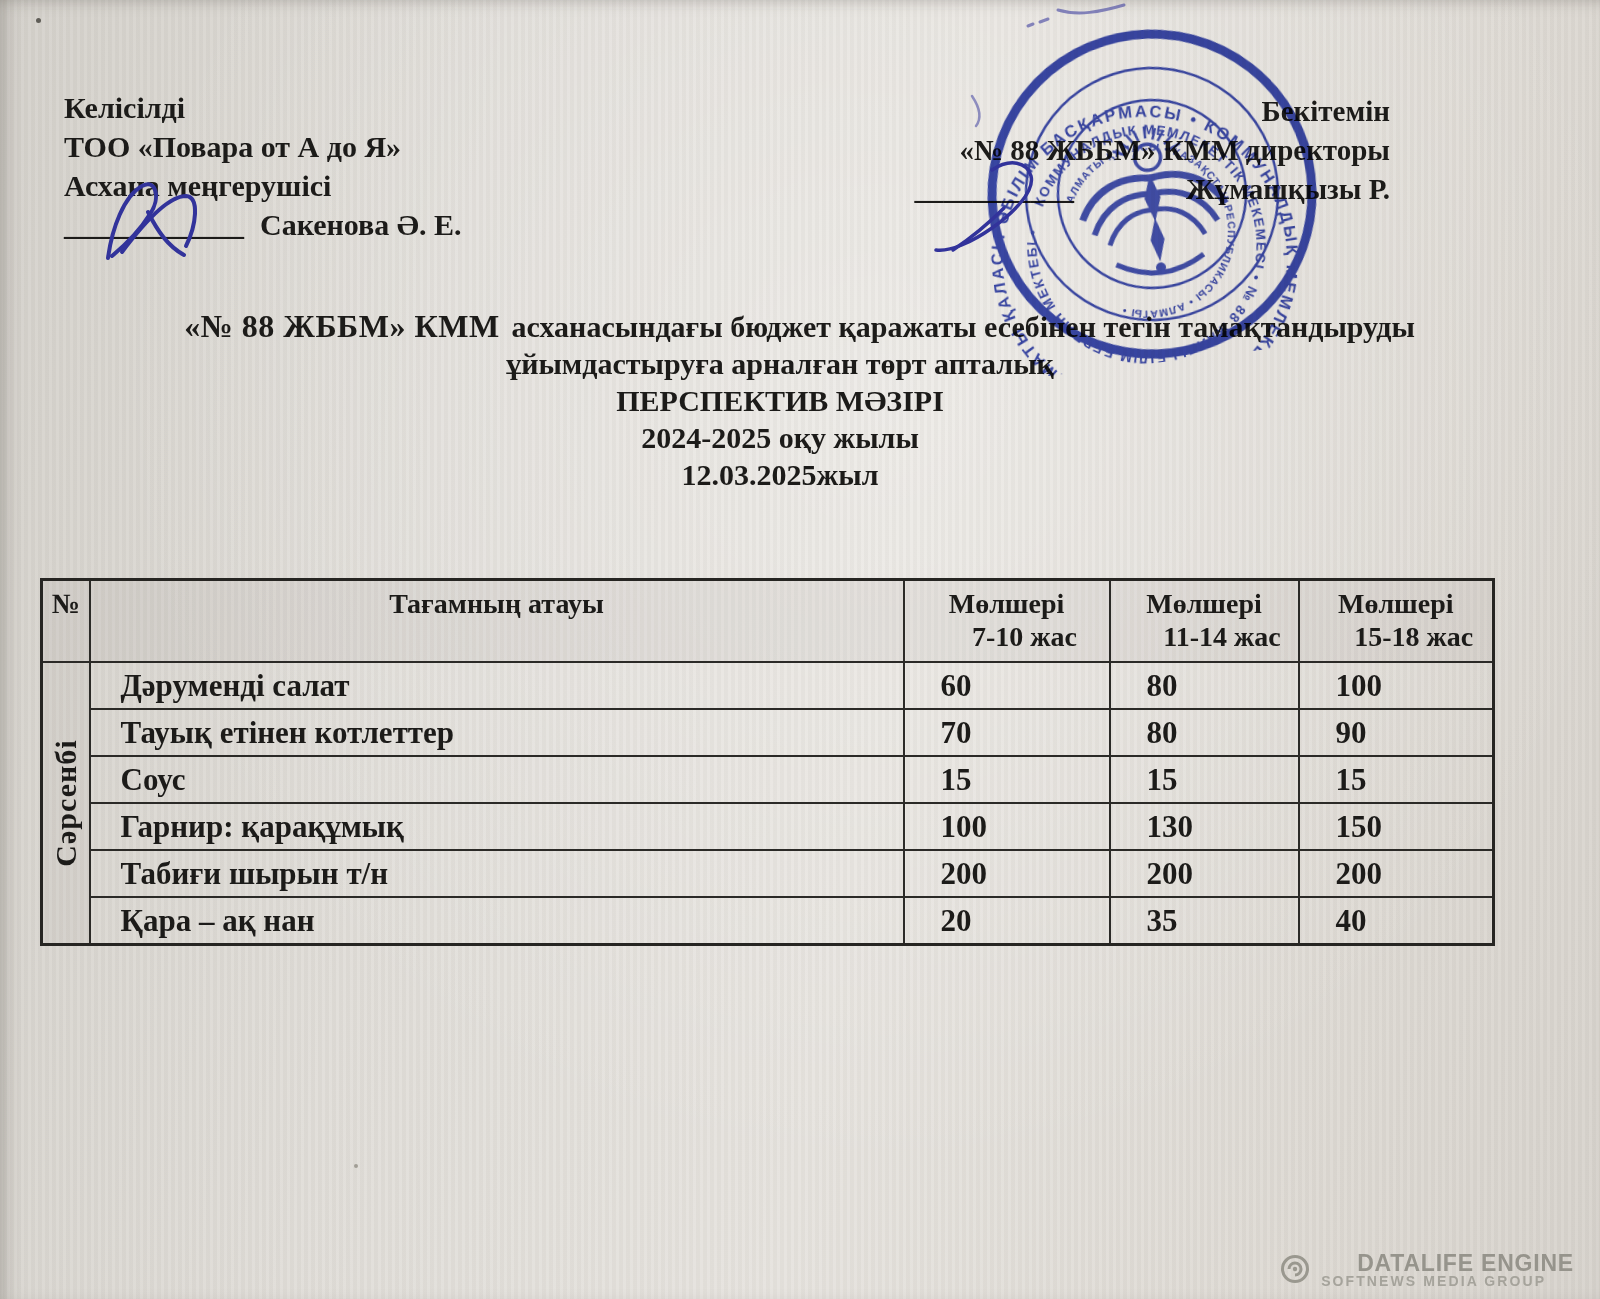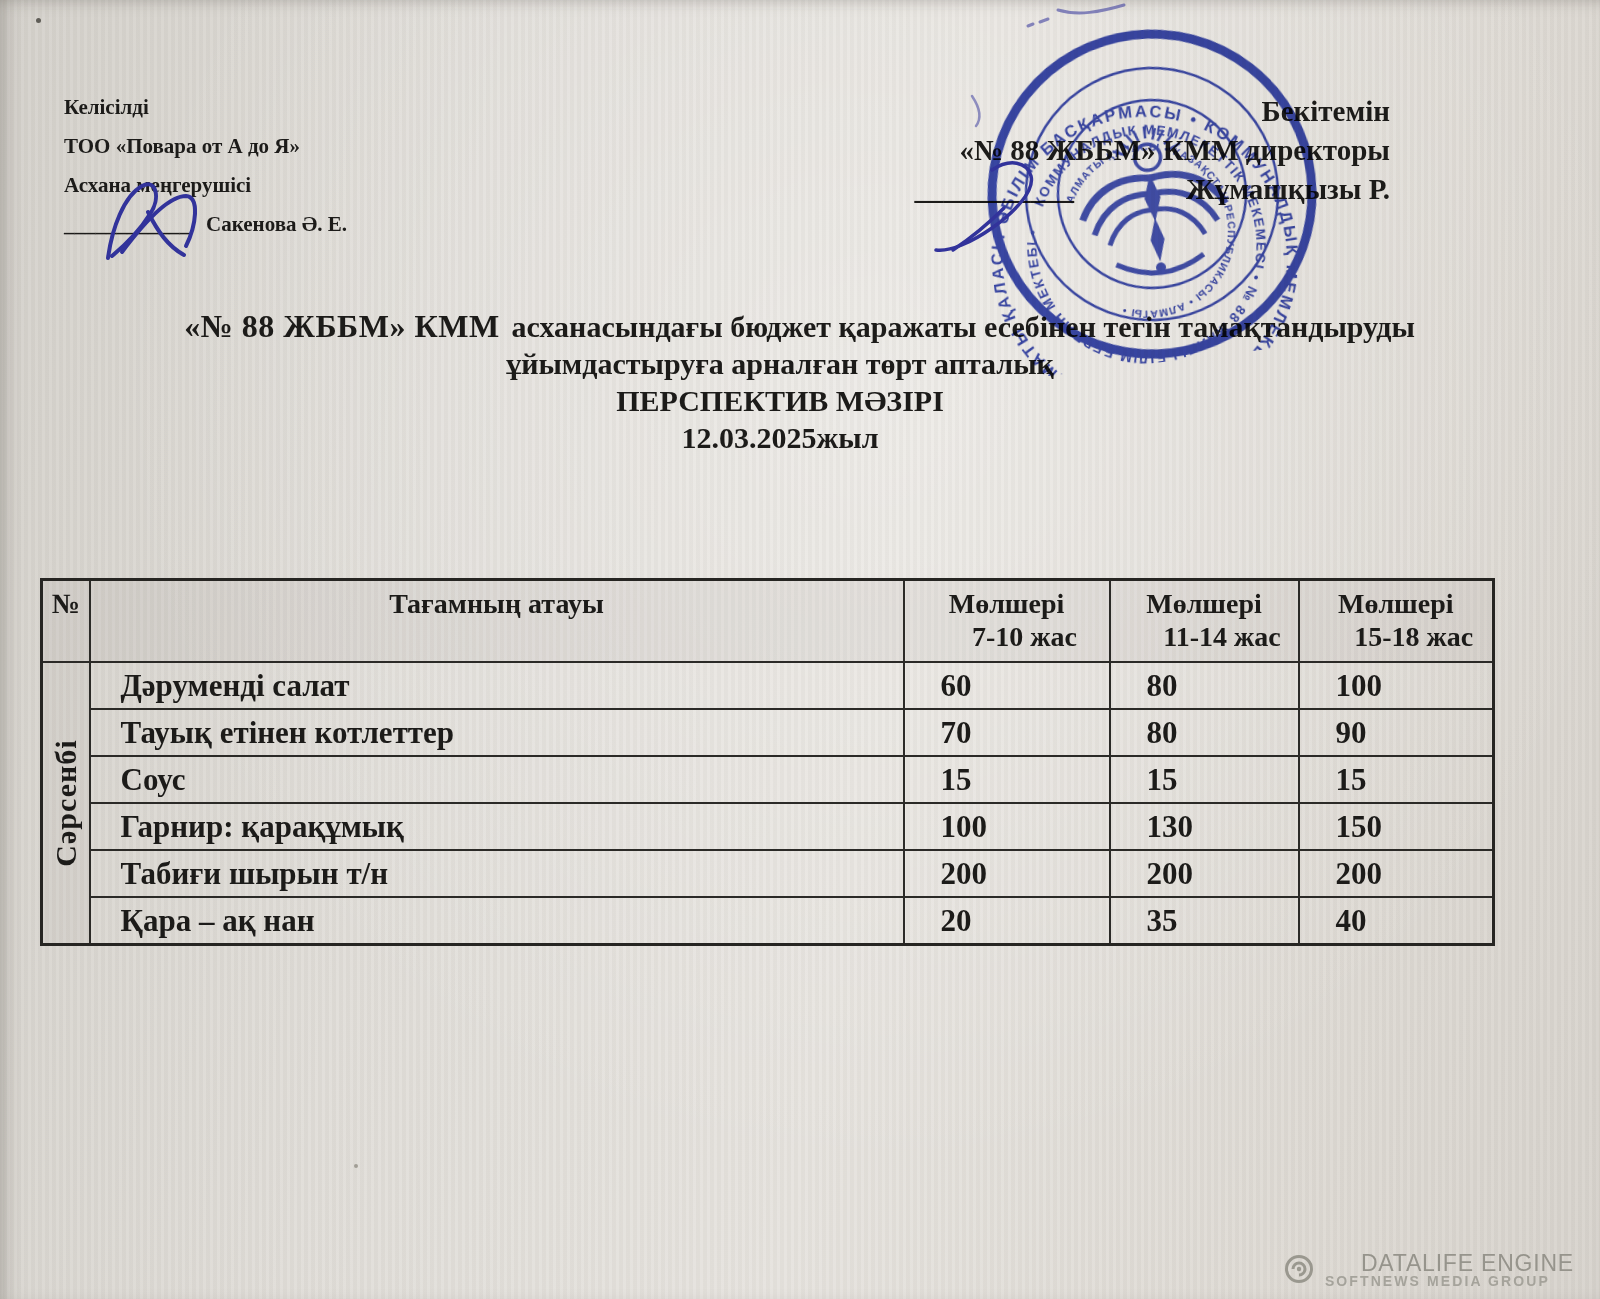--- a/index.html
+++ b/index.html
@@ -11,21 +11,21 @@
       radial-gradient(ellipse at 55% 30%, rgba(255,255,255,.30), rgba(255,255,255,0) 62%),
       linear-gradient(100deg,#d4d1cb 0%,#e0ddd8 28%,#e6e3de 55%,#ddd9d3 84%,#d7d3cd 100%);
     box-shadow: inset 14px 0 20px -12px rgba(90,85,78,.40), inset 0 10px 16px -10px rgba(90,85,78,.28);
     font-family:"Liberation Serif","DejaVu Serif",serif;
     font-weight:700;color:#1c1b19;
   }
   .speck{position:absolute;border-radius:50%;}
   .speck1{left:36px;top:18px;width:5px;height:5px;background:#5f5d57;}
   .speck2{left:354px;top:1164px;width:4px;height:4px;background:#8d8a80;opacity:.75;}
 
-  .approve-left{position:absolute;left:64px;top:88px;font-size:21px;line-height:39px;white-space:nowrap;}
+  .approve-left{position:absolute;left:64px;top:88px;font-size:30px;line-height:39px;white-space:nowrap;}
   .approve-right{position:absolute;right:210px;top:92px;font-size:29px;line-height:39px;text-align:right;white-space:nowrap;}
   .gap-s{display:inline-block;width:16px;}
   .gap-l{display:inline-block;width:112px;}
 
   .heading{position:absolute;left:0;top:308px;width:1560px;text-align:center;font-size:30px;line-height:37px;}
   .heading .h-strong{font-size:32px;letter-spacing:.5px;margin-right:12px;margin-left:39px;}
 
   table.menu{position:absolute;left:40px;top:578px;width:1452px;border-collapse:collapse;table-layout:fixed;}
   table.menu td{border:2px solid #2b2a27;overflow:hidden;}
   table.menu{border:3px solid #262522;}
@@ -36,21 +36,21 @@
   td.num{padding-left:36px;}
   td.daycell{position:relative;background:rgba(110,106,98,.05);}
   .daylabel{position:absolute;left:50%;top:50%;transform:translate(-50%,-50%) rotate(-90deg);font-size:30px;letter-spacing:1px;white-space:nowrap;}
 
   .stamp{position:absolute;left:984px;top:26px;width:336px;height:336px;mix-blend-mode:multiply;opacity:.92;transform:rotate(-7deg);filter:blur(.3px);}
   .stamp text{font-family:"Liberation Sans","DejaVu Sans",sans-serif;font-weight:700;}
 
   .sigs{position:absolute;left:0;top:0;width:1600px;height:1299px;pointer-events:none;}
 
   .watermark{position:absolute;right:26px;bottom:12px;display:flex;align-items:center;gap:9px;font-family:"Liberation Sans","DejaVu Sans",sans-serif;}
-  .wm-title{font-size:23px;font-weight:400;letter-spacing:.8px;color:#96948c;line-height:24px;margin-left:36px;}
+  .wm-title{font-size:23px;font-weight:700;letter-spacing:.8px;color:#96948c;line-height:24px;margin-left:36px;}
   .wm-sub{font-size:14px;font-weight:700;letter-spacing:2.1px;color:#a5a39b;line-height:12px;}
 </style>
 </head>
 <body>
 
 <div class="page">
 
   <div class="speck speck1"></div>
   <div class="speck speck2"></div>
 
@@ -68,20 +68,21 @@
     <div>«№ 88 ЖББМ» КММ директоры</div>
     <div>
       <span>___________</span><span class="gap-l"></span><span>Жұмашқызы Р.</span>
     </div>
   </div>
 
   <div class="heading">
     <div><span class="h-strong">«№ 88 ЖББМ» КММ</span><span>асханасындағы бюджет қаражаты есебінен тегін тамақтандыруды</span></div>
     <div>ұйымдастыруға арналған төрт апталық</div>
     <div>ПЕРСПЕКТИВ  МӘЗІРІ</div>
+    <div>2024-2025 оқу жылы</div>
     <div>12.03.2025жыл</div>
   </div>
 
   <table class="menu">
     <colgroup>
         <col style="width:48px">
         <col style="width:814px">
         <col style="width:206px">
         <col style="width:189px">
         <col style="width:195px">

